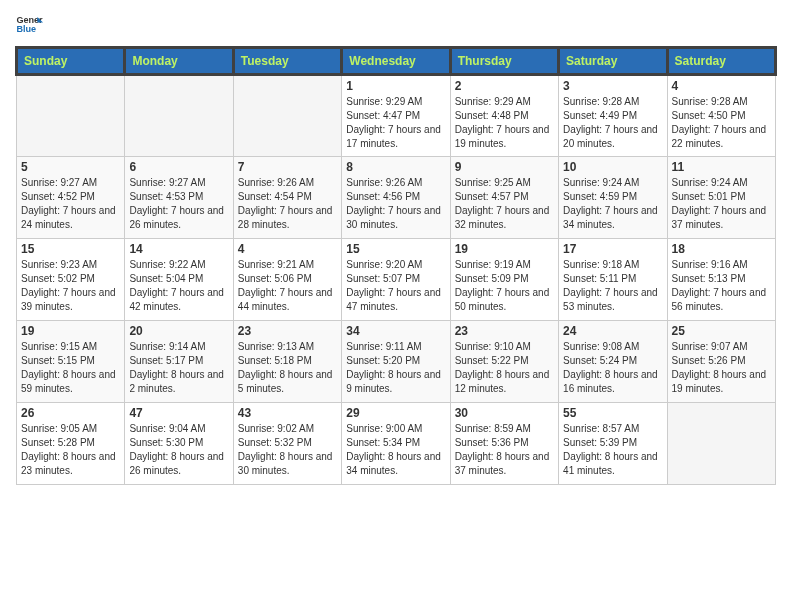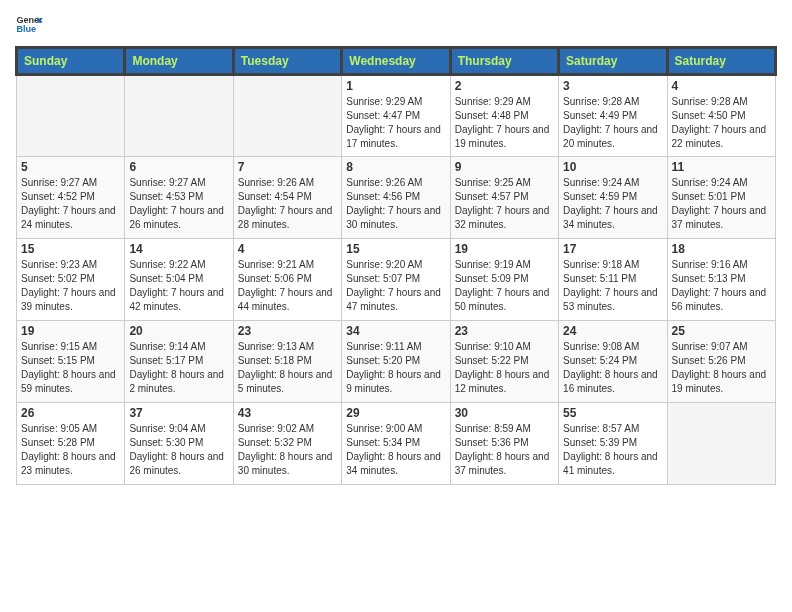--- a/index.html
+++ b/index.html
@@ -222,21 +222,21 @@
             <span class="day-number">25</span>
             <div class="day-info">Sunrise: 9:07 AM<br>Sunset: 5:26 PM<br>Daylight: 8 hours and 19 minutes.</div>
           </td>
         </tr>
         <tr>
           <td>
             <span class="day-number">26</span>
             <div class="day-info">Sunrise: 9:05 AM<br>Sunset: 5:28 PM<br>Daylight: 8 hours and 23 minutes.</div>
           </td>
           <td>
-            <span class="day-number">37</span>
+            <span class="day-number">47</span>
             <div class="day-info">Sunrise: 9:04 AM<br>Sunset: 5:30 PM<br>Daylight: 8 hours and 26 minutes.</div>
           </td>
           <td>
             <span class="day-number">43</span>
             <div class="day-info">Sunrise: 9:02 AM<br>Sunset: 5:32 PM<br>Daylight: 8 hours and 30 minutes.</div>
           </td>
           <td>
             <span class="day-number">29</span>
             <div class="day-info">Sunrise: 9:00 AM<br>Sunset: 5:34 PM<br>Daylight: 8 hours and 34 minutes.</div>
           </td>

